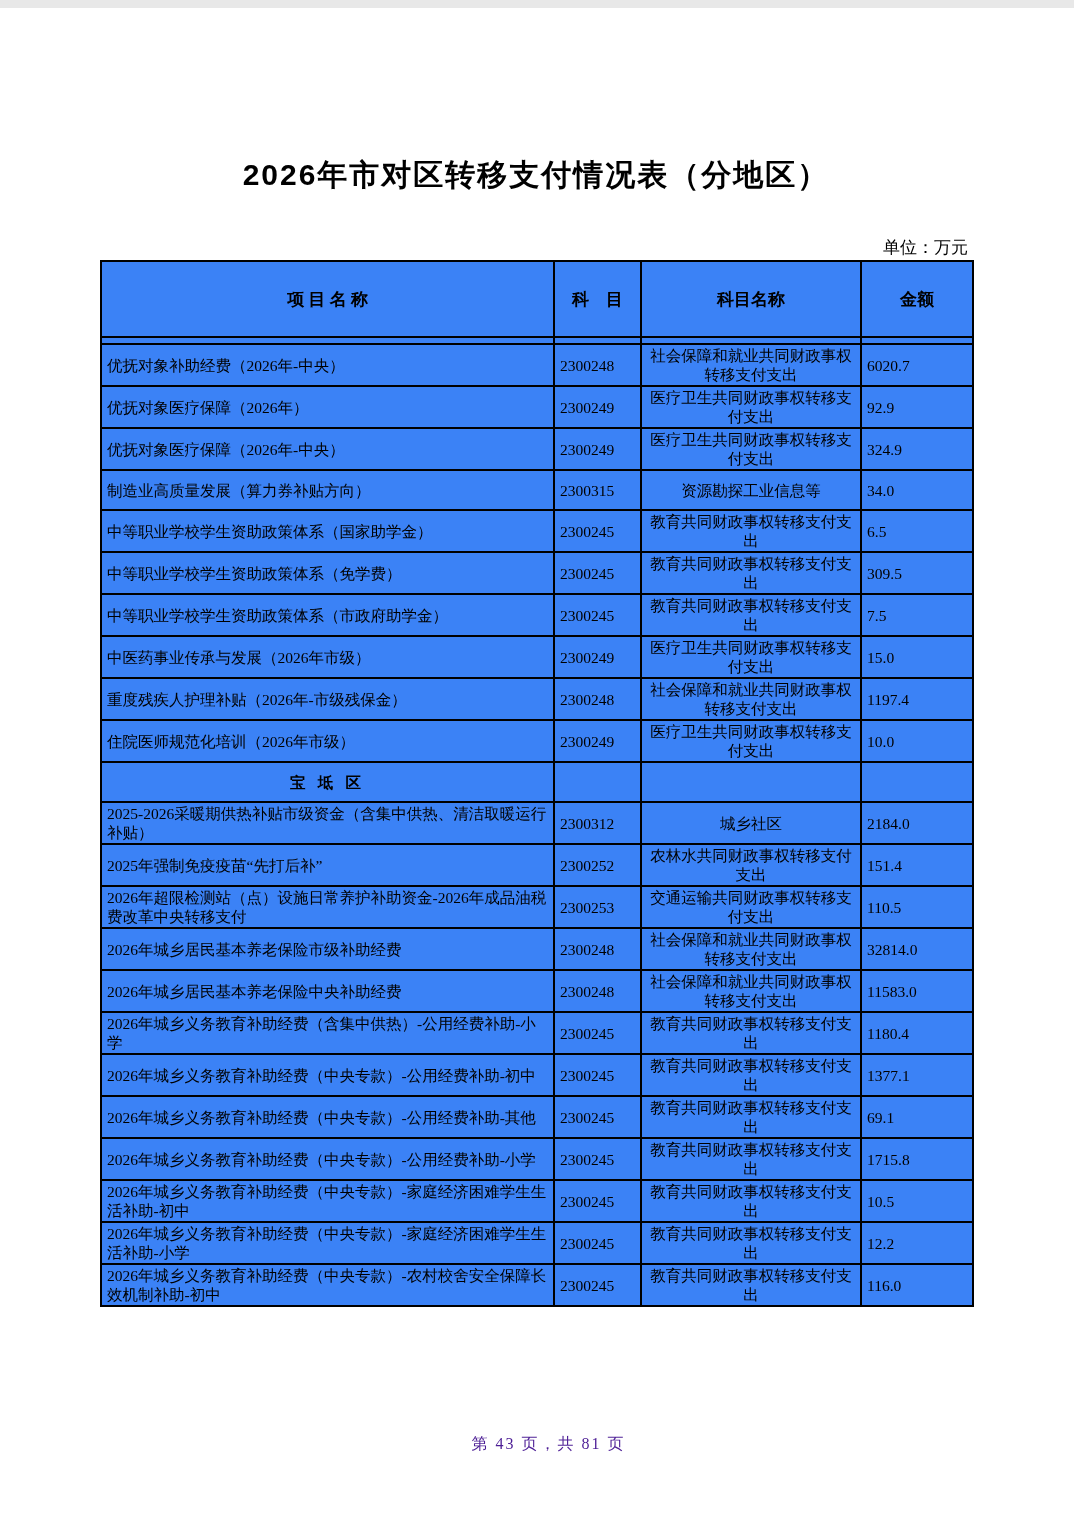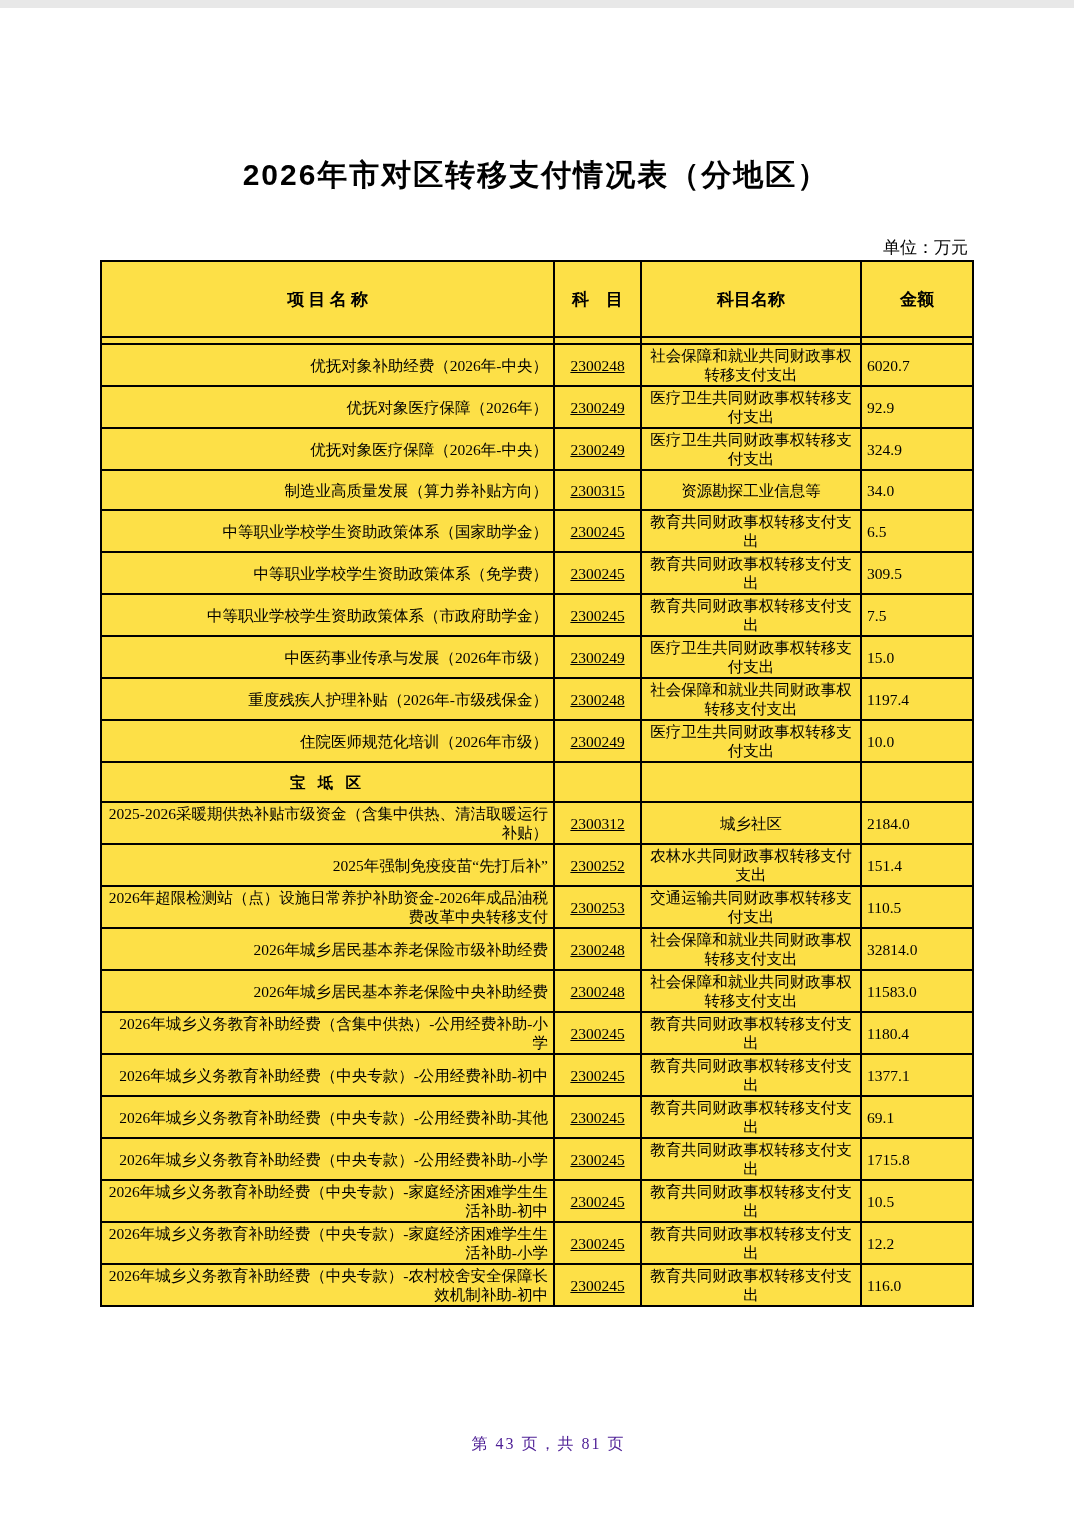--- a/index.html
+++ b/index.html
@@ -25,21 +25,21 @@
   .unit{
     position:absolute;top:228px;left:100px;width:868px;
     text-align:right;
     font-size:17px;
   }
   table.ttable{
     position:absolute;top:252px;left:100px;
     width:872px;
     border-collapse:collapse;
     table-layout:fixed;
-    background:#fde047;
+    background:#3b82f6;
   }
   .ttable th,.ttable td{
     border:2px solid #000;
     overflow:hidden;
   }
   .ttable th{
     height:74px;
     font-size:17px;
     font-weight:bold;
     text-align:center;
@@ -47,22 +47,22 @@
     padding:0 4px;
   }
   tr.spacer td{height:5px;padding:0;}
   tbody.rows td{
     height:36px;
     font-size:15.5px;
     line-height:19px;
     vertical-align:middle;
     padding:1px 5px;
   }
-  td.c-name{text-align:right;padding-left:7px;padding-right:4px;}
-  td.c-code{text-align:center;font-size:16px;text-decoration:underline;}
+  td.c-name{text-align:left;padding-left:7px;padding-right:4px;}
+  td.c-code{font-size:16px;}
   td.c-subj{text-align:center;}
   td.c-amt{text-align:left;padding-right:8px;font-size:16px;}
   td.section{
     text-align:center;
     font-weight:bold;
     font-size:17px;
     letter-spacing:4px;
     font-family:"Liberation Sans","DejaVu Sans",sans-serif;
   }
   .footer{

